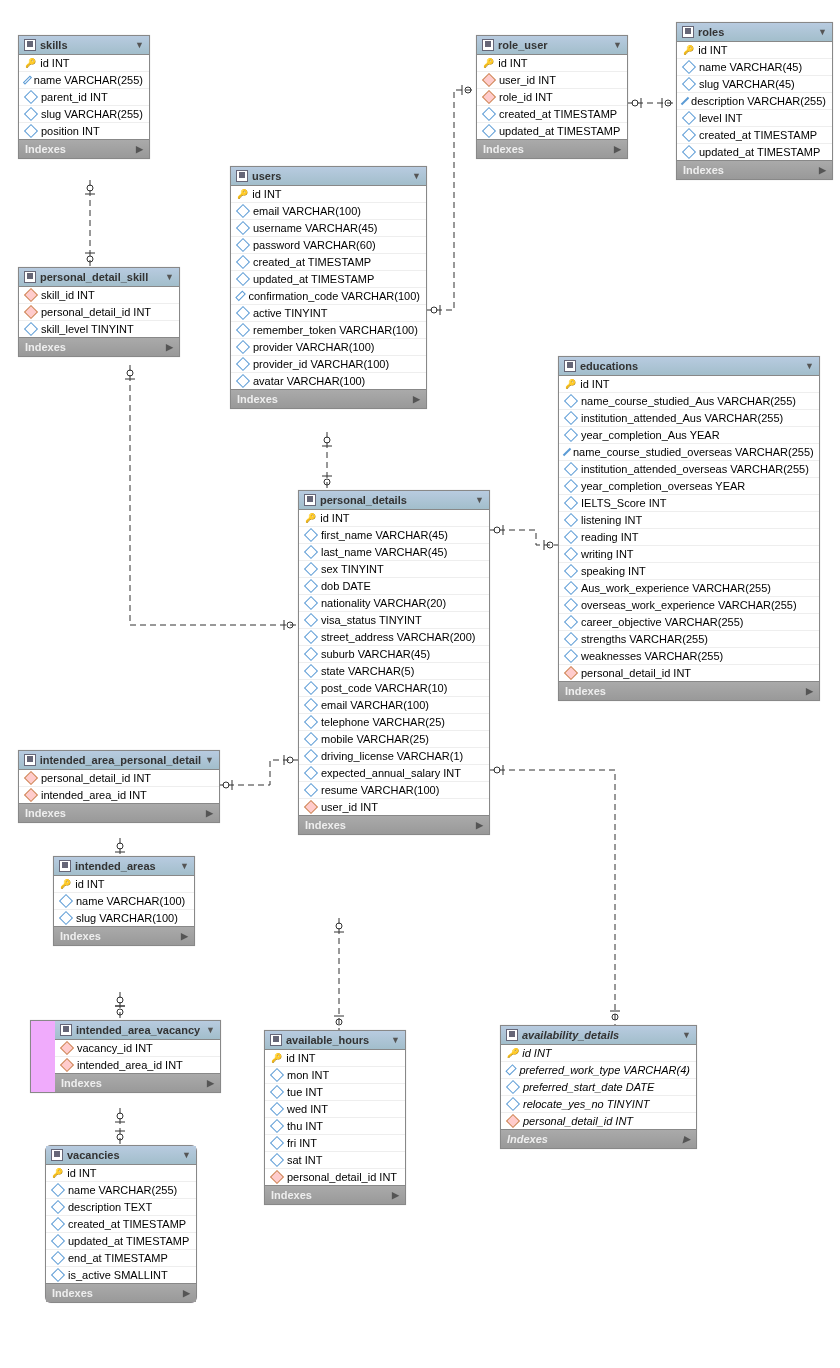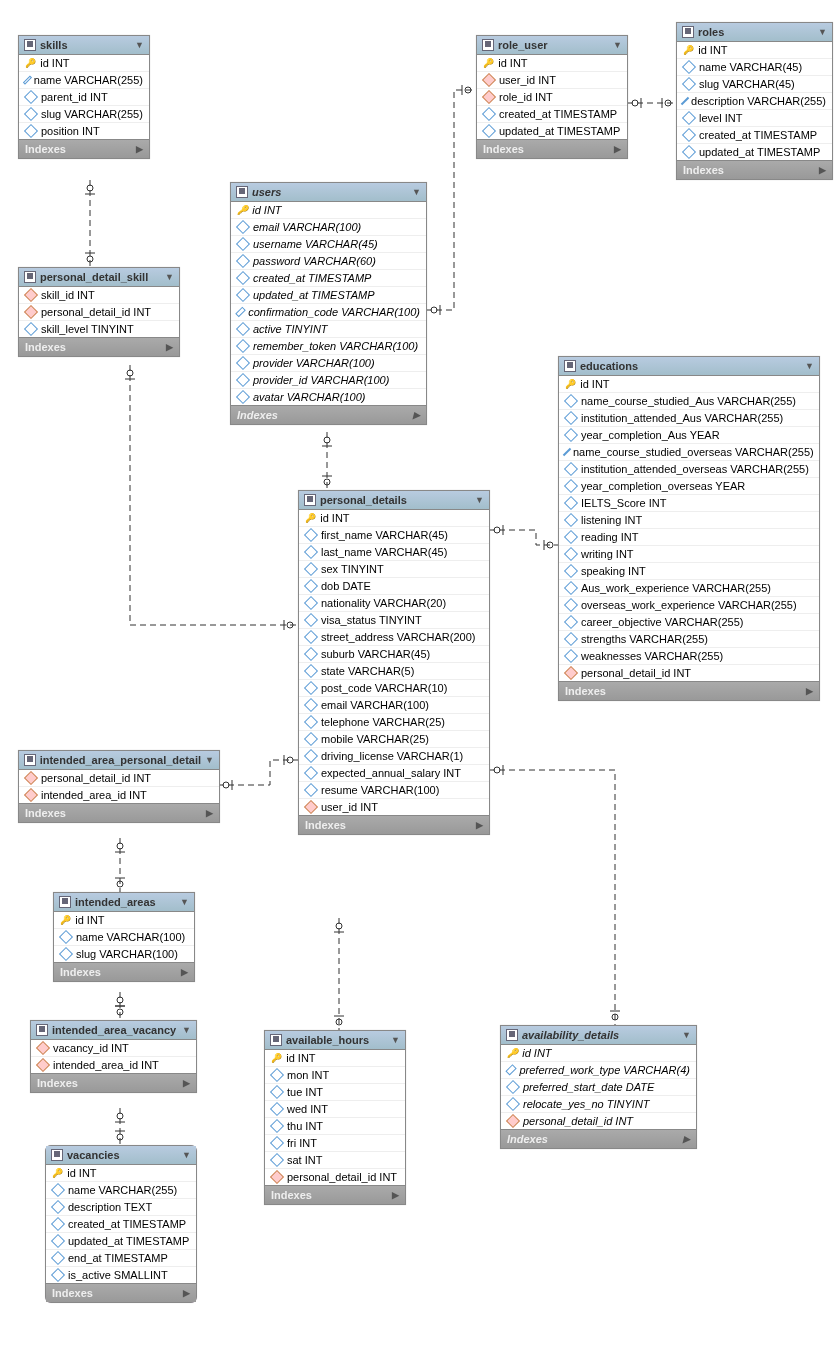--- a/index.html
+++ b/index.html
@@ -186,21 +186,21 @@
         <div class="col">
           <span class="dia"></span>
           <span>skill_level TINYINT</span>
         </div>
       </div>
       <div class="idx-ftr">
         <span>Indexes</span>
         <span class="tri">▶</span>
       </div>
     </div>
-    <div class="tbl" style="left: 230px; top: 182px; width: 195px; font-style: italic;">
+    <div class="tbl" style="left: 230px; top: 166px; width: 195px;">
       <div class="tbl-hdr">
         <span class="t-icon"></span>
         <span>users</span>
         <span class="tri">▼</span>
       </div>
       <div class="tbl-body">
         <div class="col">
           <span class="key">🔑</span>
           <span>id INT</span>
         </div>
@@ -512,21 +512,21 @@
         <div class="col">
           <span class="dia fill-red"></span>
           <span>intended_area_id INT</span>
         </div>
       </div>
       <div class="idx-ftr">
         <span>Indexes</span>
         <span class="tri">▶</span>
       </div>
     </div>
-    <div class="tbl" style="left: 53px; top: 892px; width: 140px;">
+    <div class="tbl" style="left: 53px; top: 856px; width: 140px;">
       <div class="tbl-hdr">
         <span class="t-icon"></span>
         <span>intended_areas</span>
         <span class="tri">▼</span>
       </div>
       <div class="tbl-body">
         <div class="col">
           <span class="key">🔑</span>
           <span>id INT</span>
         </div>
@@ -537,21 +537,21 @@
         <div class="col">
           <span class="dia"></span>
           <span>slug VARCHAR(100)</span>
         </div>
       </div>
       <div class="idx-ftr">
         <span>Indexes</span>
         <span class="tri">▶</span>
       </div>
     </div>
-    <div class="tbl" style="left: 30px; top: 1020px; width: 165px;">
+    <div class="tbl" style="left: 30px; top: 1020px; width: 165px; padding-left: 24px;">
       <div class="tbl-hdr">
         <span class="t-icon"></span>
         <span>intended_area_vacancy</span>
         <span class="tri">▼</span>
       </div>
       <div class="tbl-body">
         <div class="col">
           <span class="dia fill-red"></span>
           <span>vacancy_id INT</span>
         </div>

